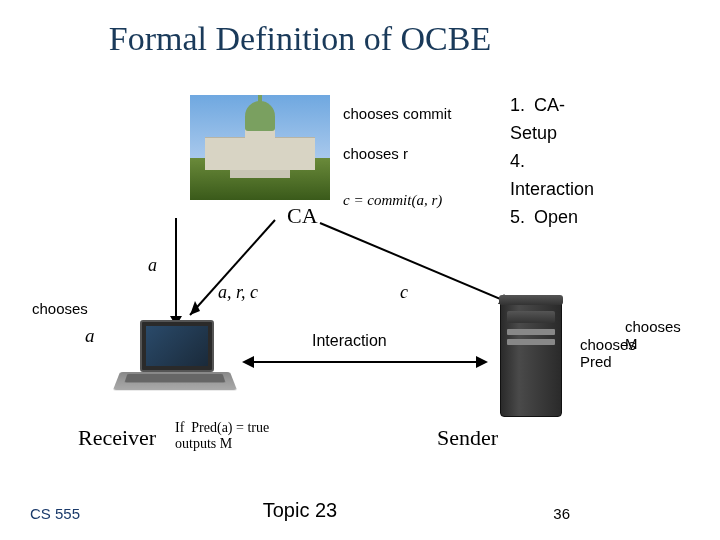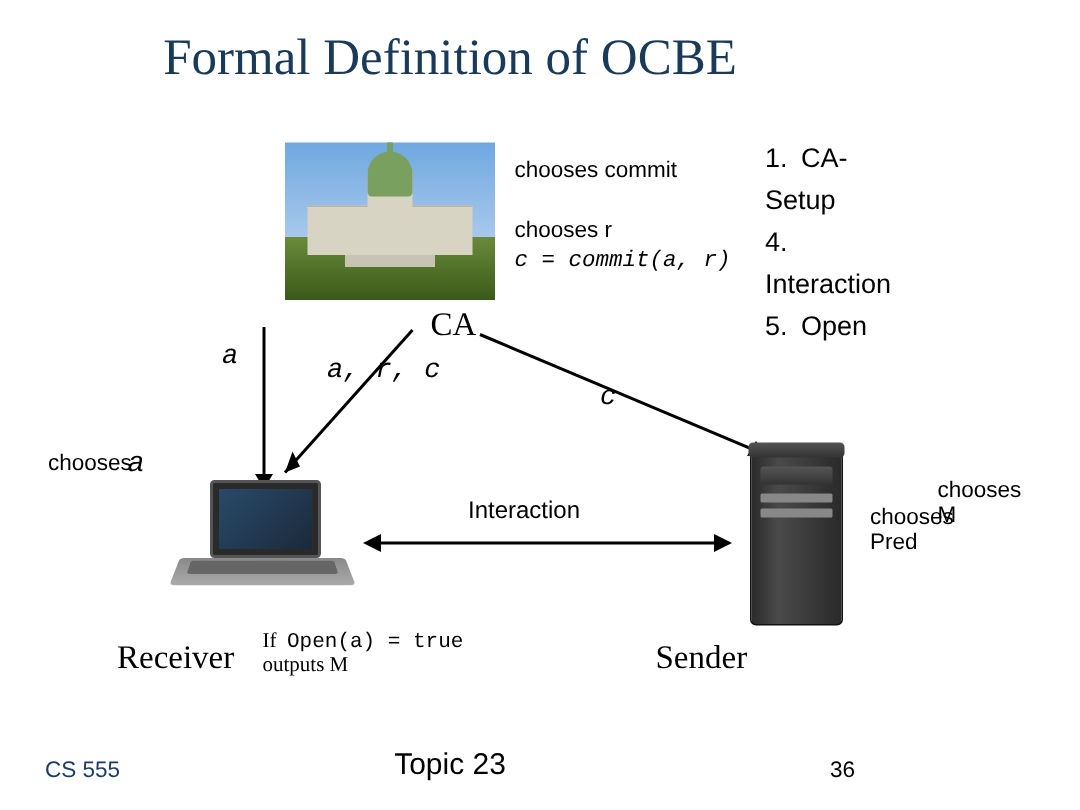--- a/index.html
+++ b/index.html
@@ -73,22 +73,23 @@
     left: 68px; top: 0px; width: 4px; height: 8px;
     background: #7aa060;
   }
   
   .lbl {
     position: absolute;
     font-family: Liberation Sans, sans-serif;
     font-size: 15px;
   }
   .formula {
-    font-family: Liberation Mono, monospace;
+    font-family: Liberation Serif, serif;
     font-style: italic;
+    margin-top: 27px;
   }
   .ca-label {
     position: absolute;
     left: 287px;
     top: 203px;
     font-family: "Times New Roman", Times, serif;
     font-size: 22px;
   }
   
   .arrow-line {
@@ -224,21 +225,21 @@
   <div class="lbl" style="left:343px; top:105px;">chooses commit</div>
   <div class="lbl" style="left:343px; top:145px;">chooses r</div>
   <div class="lbl formula" style="left:343px; top:165px; font-style:normal;"><span style="font-style:italic">c = commit(a, r)</span></div>
 
   <div class="ca-label">CA</div>
 
   <div class="lbl formula" style="left:148px; top:228px; font-size:18px;">a</div>
   <div class="arrow-line" style="left:175px; top:218px; width:2px; height:100px;"></div>
   <div class="arrow-head" style="left:170px; top:316px; border-left:6px solid transparent; border-right:6px solid transparent; border-top:10px solid #000;"></div>
 
-  <div class="lbl formula" style="left:218px; top:237px; font-size:18px;">a, r, c</div>
+  <div class="lbl formula" style="left:218px; top:255px; font-size:18px;">a, r, c</div>
   <svg style="position:absolute; left:175px; top:215px; width:120px; height:115px;">
     <line x1="100" y1="5" x2="15" y2="100" stroke="#000" stroke-width="2"></line>
     <polygon points="15,100 25,96 20,86" fill="#000"></polygon>
   </svg>
 
   <div class="lbl formula" style="left:400px; top:255px; font-size:18px;">c</div>
   <svg style="position:absolute; left:310px; top:215px; width:220px; height:100px;">
     <line x1="10" y1="8" x2="200" y2="88" stroke="#000" stroke-width="2"></line>
     <polygon points="200,88 188,89 194,79" fill="#000"></polygon>
   </svg>
@@ -267,21 +268,21 @@
     <line x1="12" y1="10" x2="238" y2="10" stroke="#000" stroke-width="2"></line>
     <polygon points="2,10 14,4 14,16" fill="#000"></polygon>
     <polygon points="248,10 236,4 236,16" fill="#000"></polygon>
   </svg>
 
   <div class="lbl" style="left:580px; top:318px;margin-left:45px;">chooses M</div>
   <div class="lbl" style="left:580px; top:336px;">chooses Pred</div>
 
   <div style="position:absolute; left:78px; top:425px; font-family:'Times New Roman',serif; font-size:22px;">Receiver</div>
   <div class="small" style="position:absolute; left:175px; top:420px;">
-    <span>If</span>&nbsp;&nbsp;<span class="formula" style="font-style:normal"><span>Open(a) = true</span></span>
+    <span>If</span>&nbsp;&nbsp;<span class="formula" style="font-style:normal"><span>Pred(a) = true</span></span>
   </div>
   <div class="small" style="position:absolute; left:175px; top:436px;">outputs M</div>
 
   <div style="position:absolute; left:437px; top:425px; font-family:'Times New Roman',serif; font-size:22px;text-align:right;">Sender</div>
 
   <div class="steps">
     <div><span class="num">1.</span><span>CA-Setup</span></div>
     <div><span class="num">4.</span><span>Interaction</span></div>
     <div><span class="num">5.</span><span>Open</span></div>
   </div>

